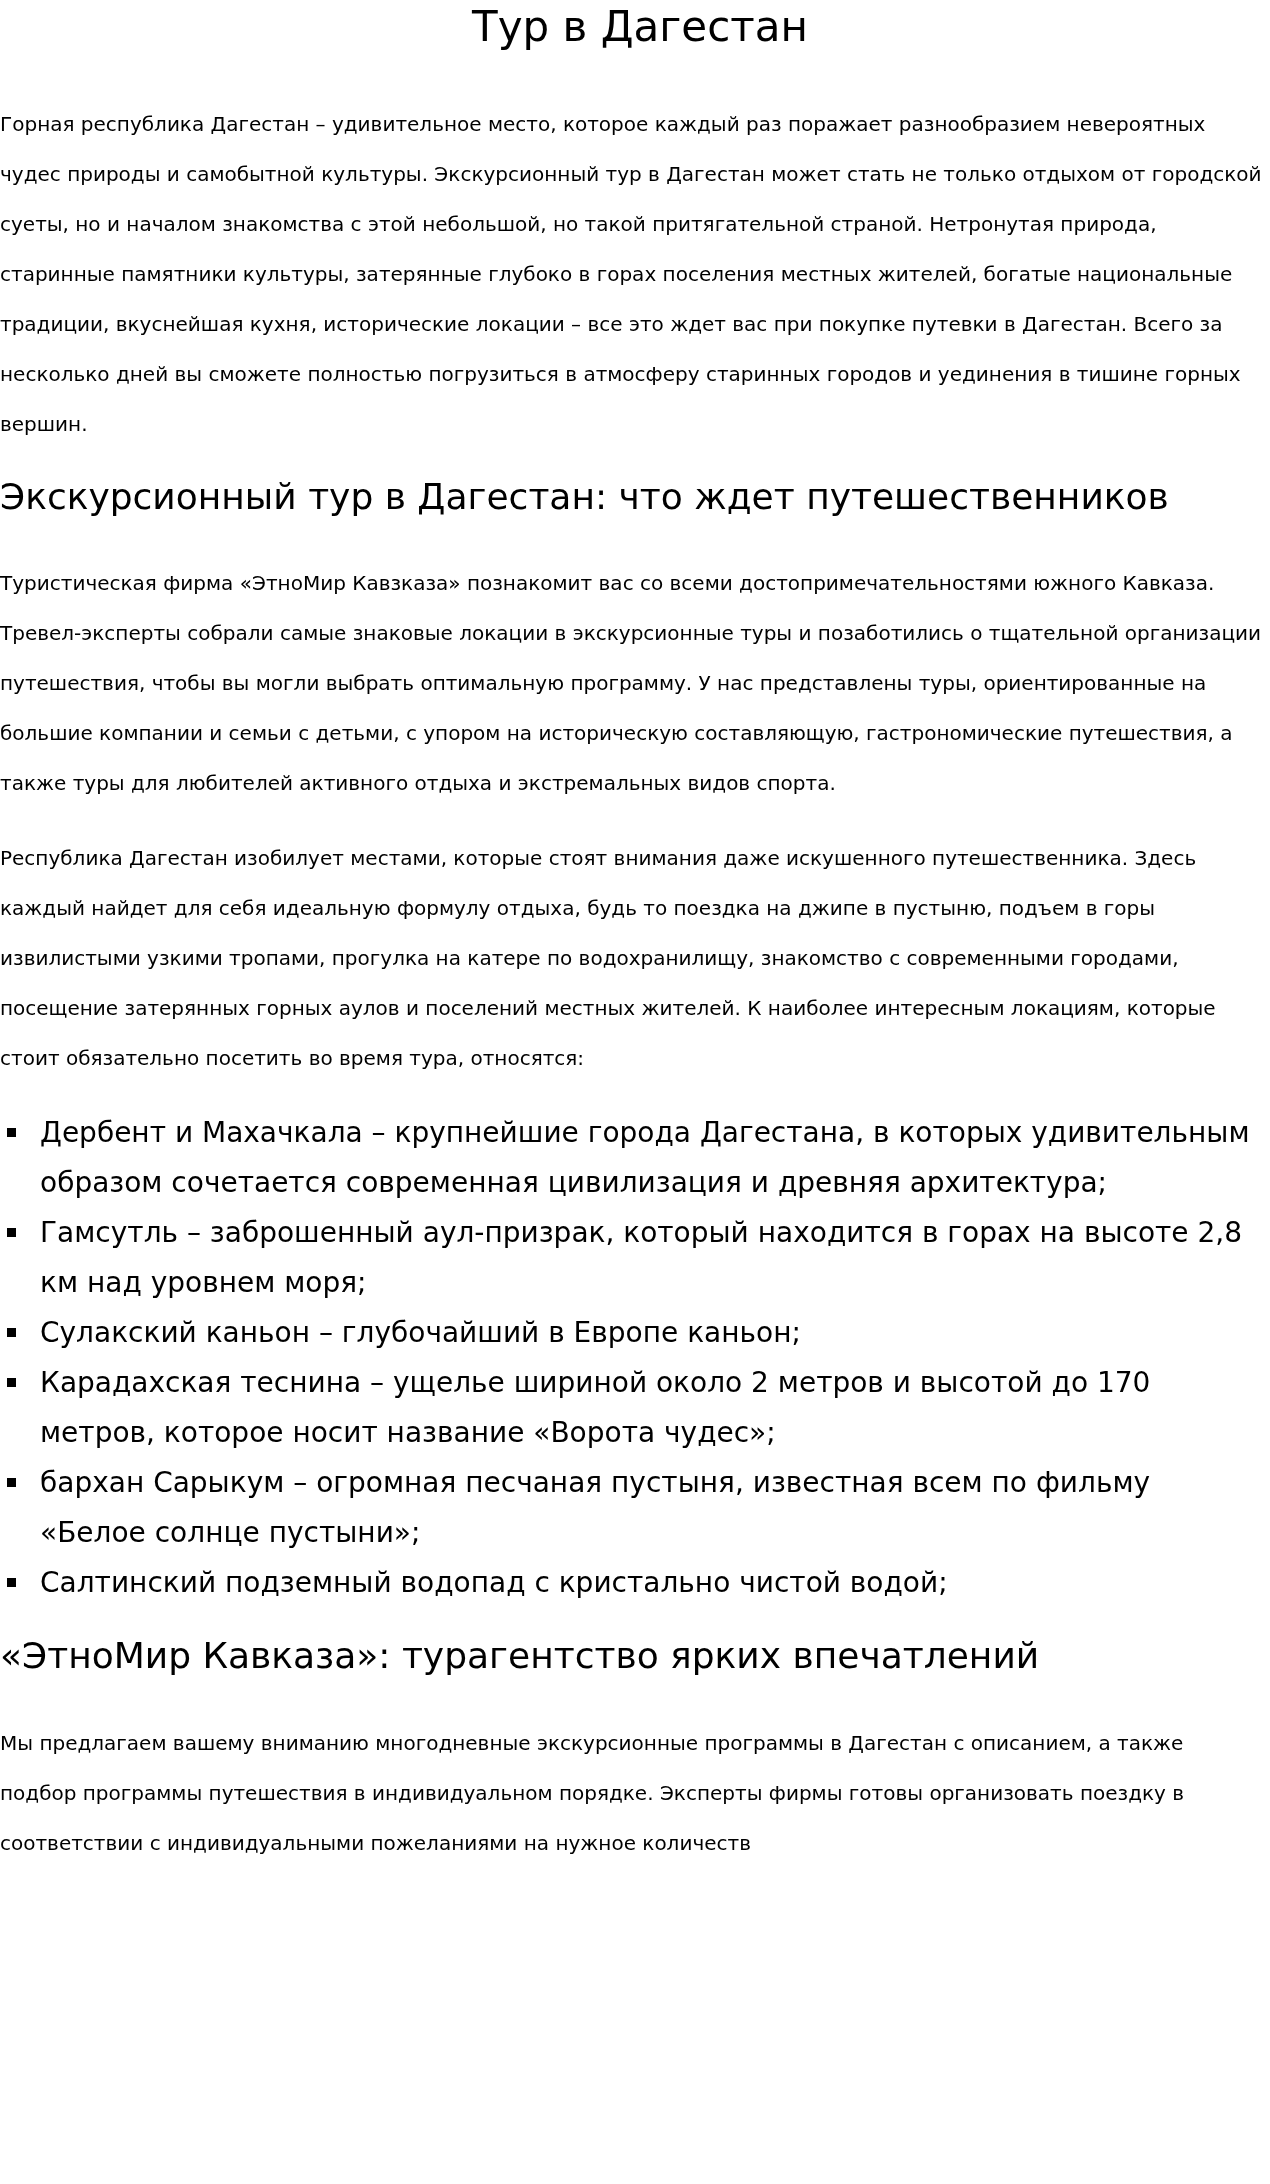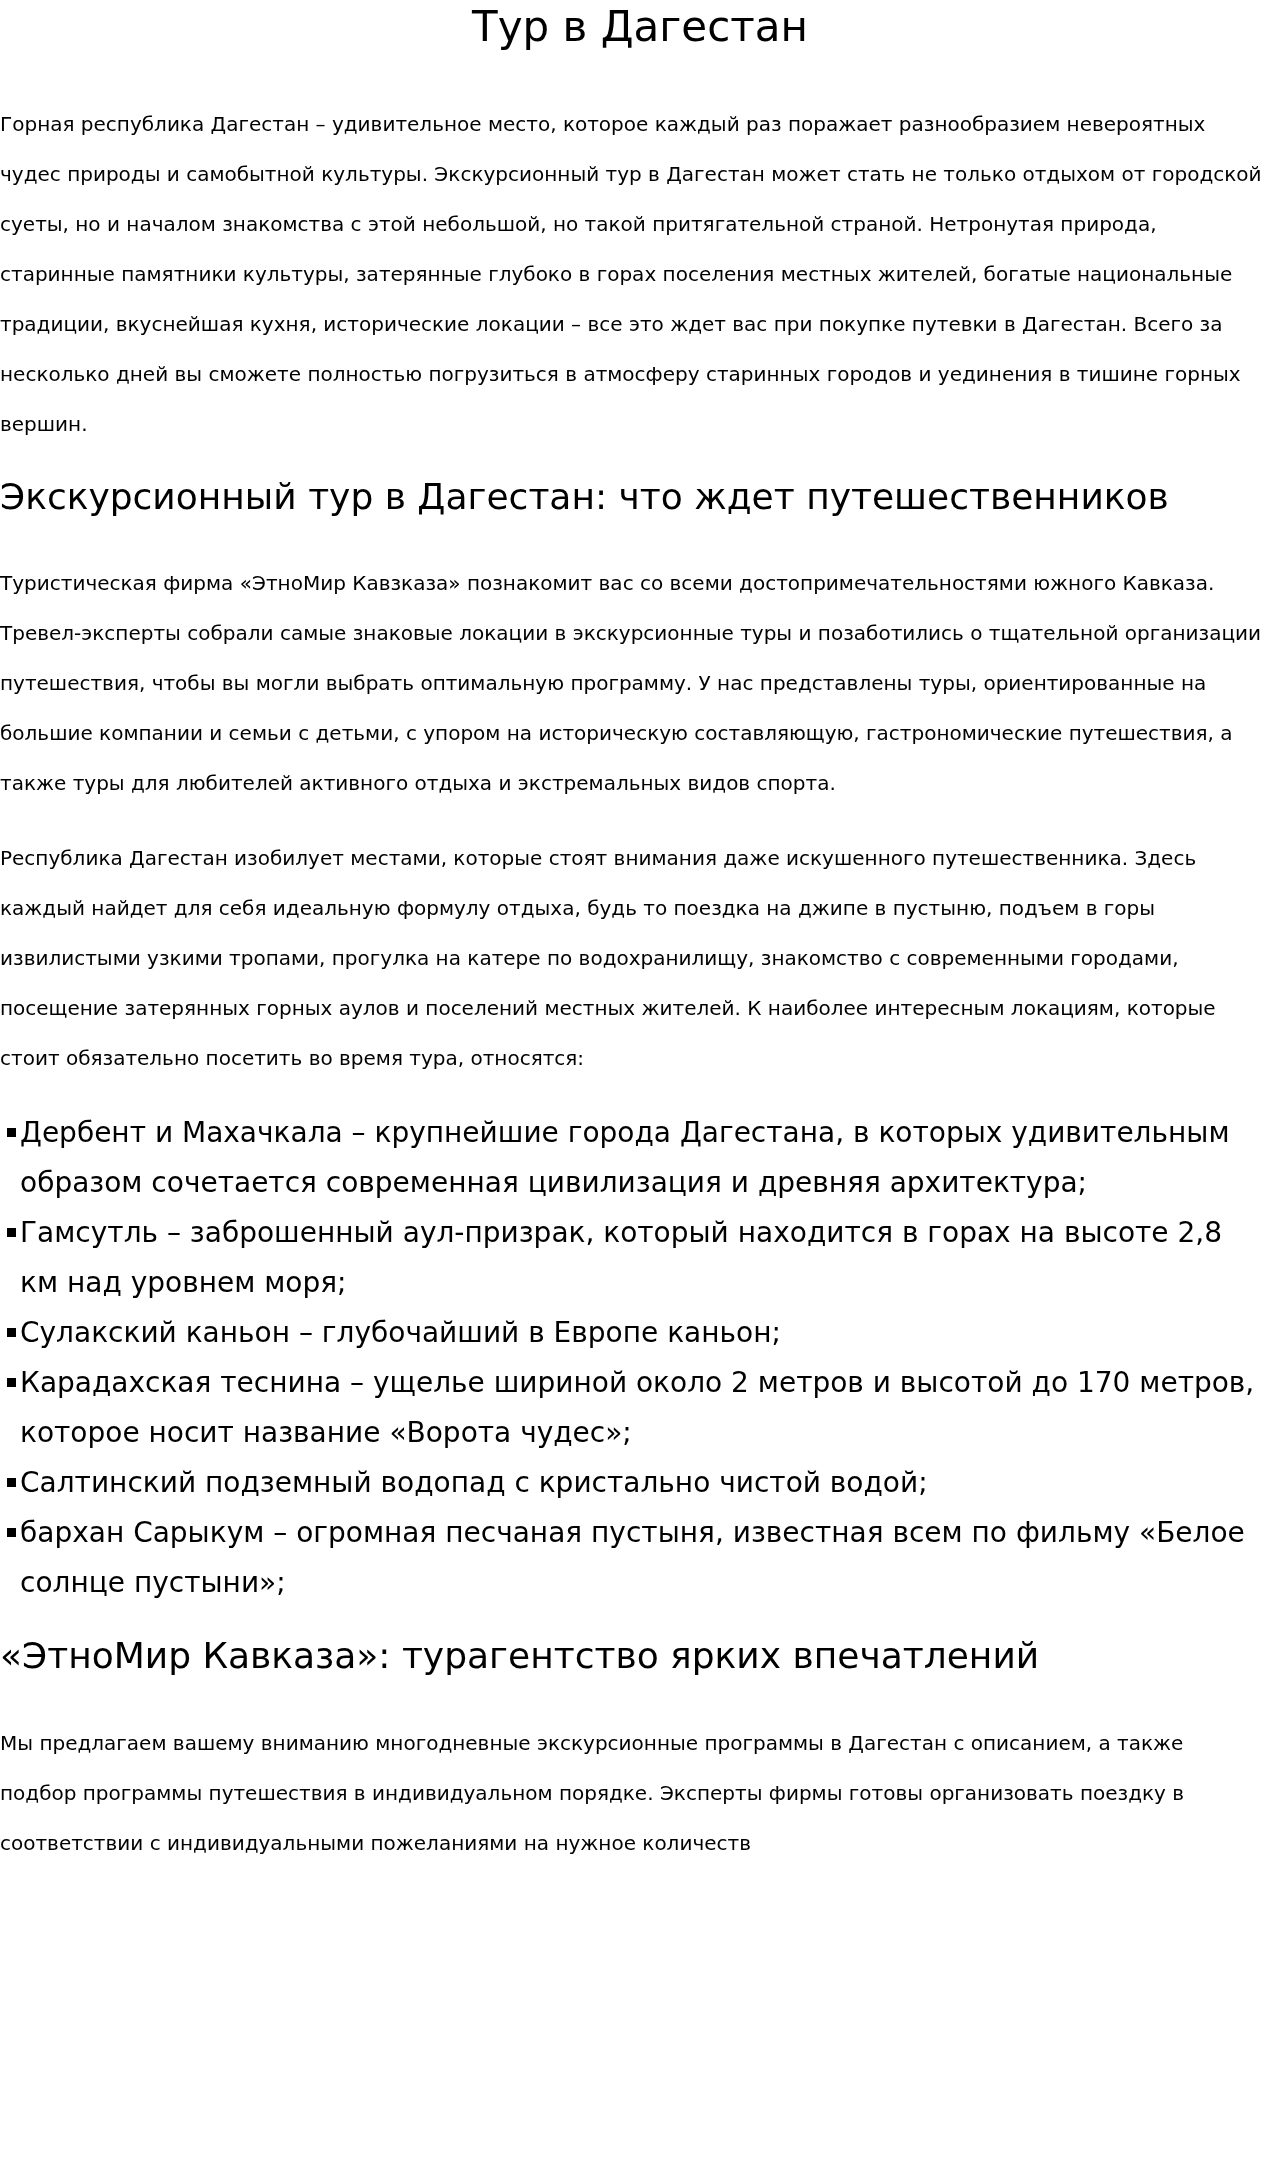--- a/index.html
+++ b/index.html
@@ -39,21 +39,21 @@
   }
   ul.attractions {
     list-style: none;
     margin: 0 0 25px 0;
     padding: 0;
     font-size: 28px;
     line-height: 50px;
   }
   ul.attractions li {
     position: relative;
-    padding-left: 20px;
+    padding-left: 40px;
   }
   ul.attractions li::before {
     content: "";
     position: absolute;
     left: 7px;
     top: 20px;
     width: 9px;
     height: 9px;
     background: #000000;
   }
@@ -71,21 +71,21 @@
 
   <p>Туристическая фирма «ЭтноМир Кавзказа» познакомит вас со всеми достопримечательностями южного Кавказа. Тревел-эксперты собрали самые знаковые локации в экскурсионные туры и позаботились о тщательной организации путешествия, чтобы вы могли выбрать оптимальную программу. У нас представлены туры, ориентированные на большие компании и семьи с детьми, с упором на историческую составляющую, гастрономические путешествия, а также туры для любителей активного отдыха и экстремальных видов спорта.</p>
 
   <p>Республика Дагестан изобилует местами, которые стоят внимания даже искушенного путешественника. Здесь каждый найдет для себя идеальную формулу отдыха, будь то поездка на джипе в пустыню, подъем в горы извилистыми узкими тропами, прогулка на катере по водохранилищу, знакомство с современными городами, посещение затерянных горных аулов и поселений местных жителей. К наиболее интересным локациям, которые стоит обязательно посетить во время тура, относятся:</p>
 
   <ul class="attractions">
     <li>Дербент и Махачкала – крупнейшие города Дагестана, в которых удивительным образом сочетается современная цивилизация и древняя архитектура;</li>
     <li>Гамсутль – заброшенный аул-призрак, который находится в горах на высоте 2,8 км над уровнем моря;</li>
     <li>Сулакский каньон – глубочайший в Европе каньон;</li>
     <li>Карадахская теснина – ущелье шириной около 2 метров и высотой до 170 метров, которое носит название «Ворота чудес»;</li>
+    <li>бархан Сарыкум – огромная песчаная пустыня, известная всем по фильму «Белое солнце пустыни»;</li>
     <li>Салтинский подземный водопад с кристально чистой водой;</li>
-    <li>бархан Сарыкум – огромная песчаная пустыня, известная всем по фильму «Белое солнце пустыни»;</li>
   </ul>
 
   <h2>«ЭтноМир Кавказа»: турагентство ярких впечатлений</h2>
 
   <p>Мы предлагаем вашему вниманию многодневные экскурсионные программы в Дагестан с описанием, а также подбор программы путешествия в индивидуальном порядке. Эксперты фирмы готовы организовать поездку в соответствии с индивидуальными пожеланиями на нужное количеств</p>
 
 </main>
 
 </body></html>

